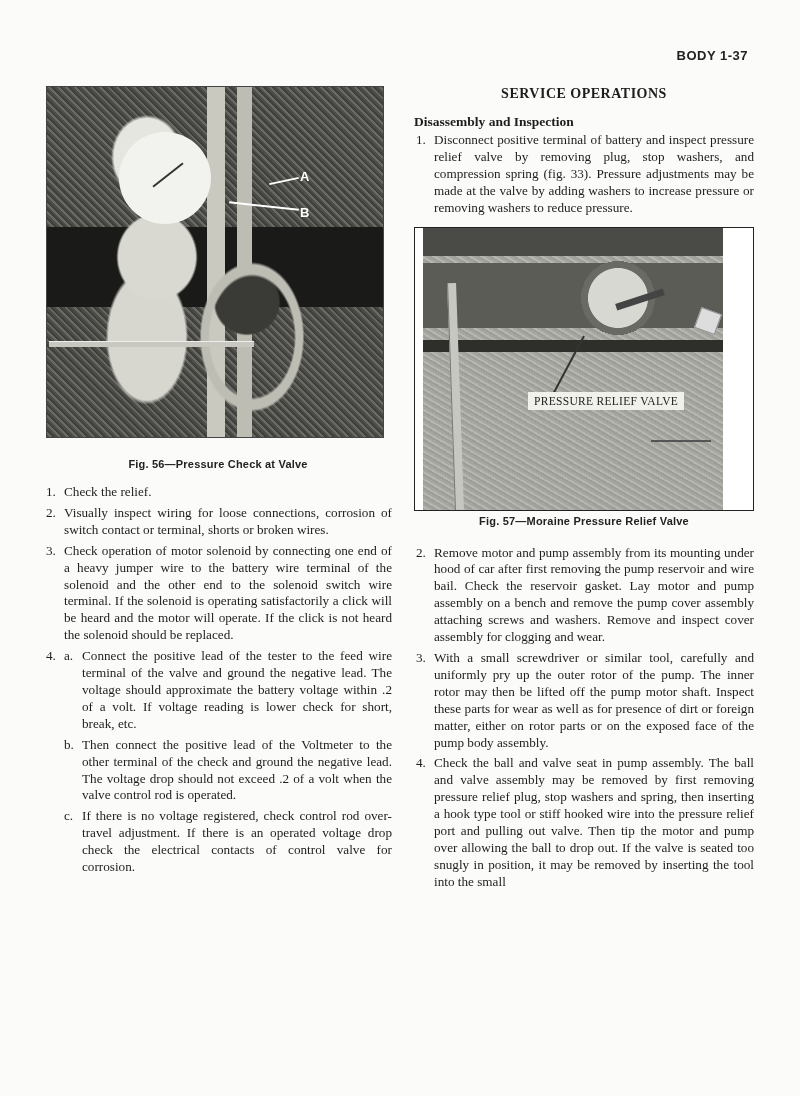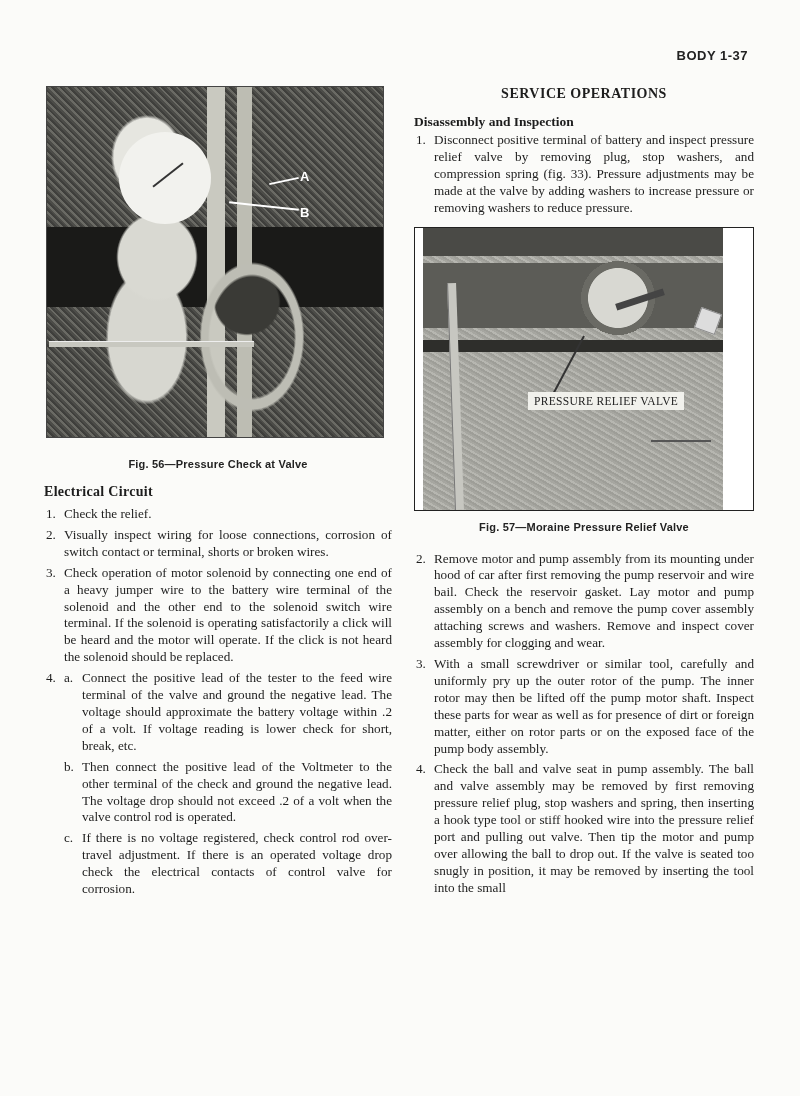--- a/index.html
+++ b/index.html
@@ -48,21 +48,21 @@
   .fig56 .lbl-b { left: 253px; top: 118px; }
   .fig56 .arrow { position: absolute; height: 2px; background: #fff; }
   .fig56 .arrow-a { left: 222px; top: 93px; width: 30px; transform: rotate(-12deg); }
   .fig56 .arrow-b { left: 182px; top: 118px; width: 70px; transform: rotate(6deg); }
 
   .caption {
     font-family: "Liberation Sans", "DejaVu Sans", sans-serif; font-weight: bold; font-size: 11px;
     text-align: center; color: #222; letter-spacing: 0.2px;
   }
   .caption-56 { margin-top: 20px; margin-bottom: 14px; }
-  .caption-57 { margin-top: 10px; margin-bottom: 18px; }
+  .caption-57 { margin-top: 4px; margin-bottom: 18px; }
 
   h1.section {
     margin: 0 0 12px 0; text-align: center; font-size: 14px; font-weight: bold; letter-spacing: 0.5px;
     font-family: "Liberation Serif", serif;
   }
   h2.sub { margin: 0 0 6px 0; font-size: 14px; font-weight: bold; letter-spacing: 0.3px; }
   h3.subsub { margin: 0 0 2px 0; font-size: 13.5px; font-weight: bold; }
 
   ol.steps { list-style: none; margin: 0; padding: 0; }
   ol.steps > li { position: relative; padding-left: 20px; font-size: 13.2px; line-height: 16.9px; text-align: justify; margin-bottom: 4px; }
@@ -106,21 +106,20 @@
   <div class="fig56">
     <div class="gauge"></div>
     <div class="rod"></div>
     <div class="arrow arrow-a"></div>
     <div class="arrow arrow-b"></div>
     <span class="lbl lbl-a">A</span>
     <span class="lbl lbl-b">B</span>
   </div>
   <div class="caption caption-56">Fig. 56—Pressure Check at Valve</div>
 
-  <h2 class="sub">Electrical Circuit</h2>
   <ol class="steps">
     <li>
       <span class="num">1.</span>
       <span>Check the relief.</span>
     </li>
     <li>
       <span class="num">2.</span>
       <span>Visually inspect wiring for loose connections, corrosion of switch contact or terminal, shorts or broken wires.</span>
     </li>
     <li>

